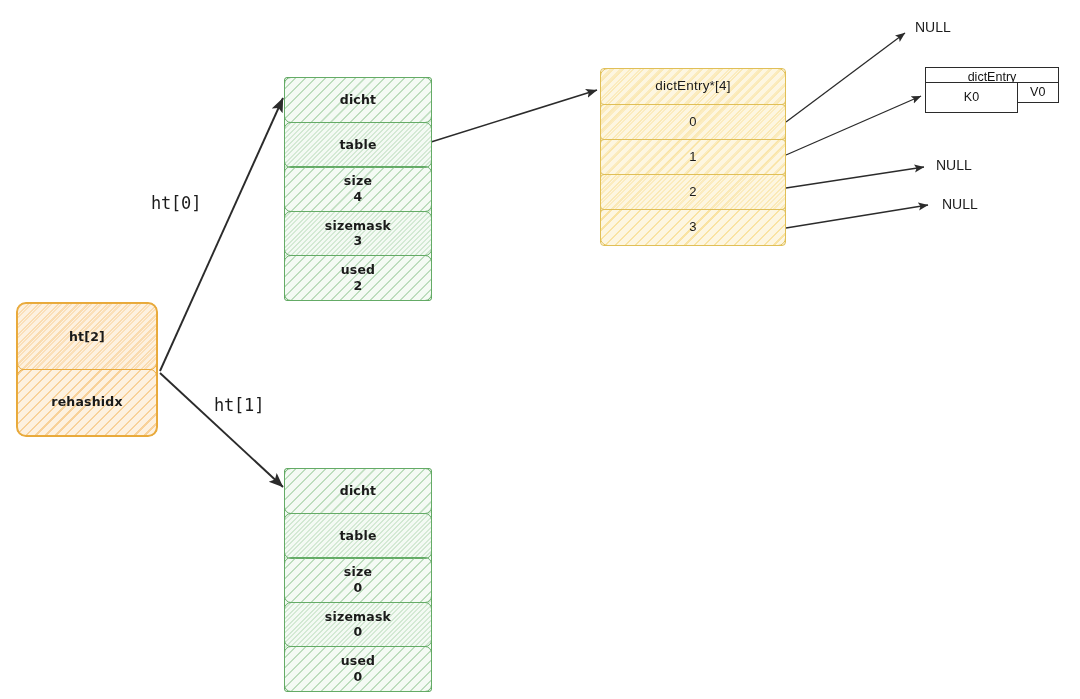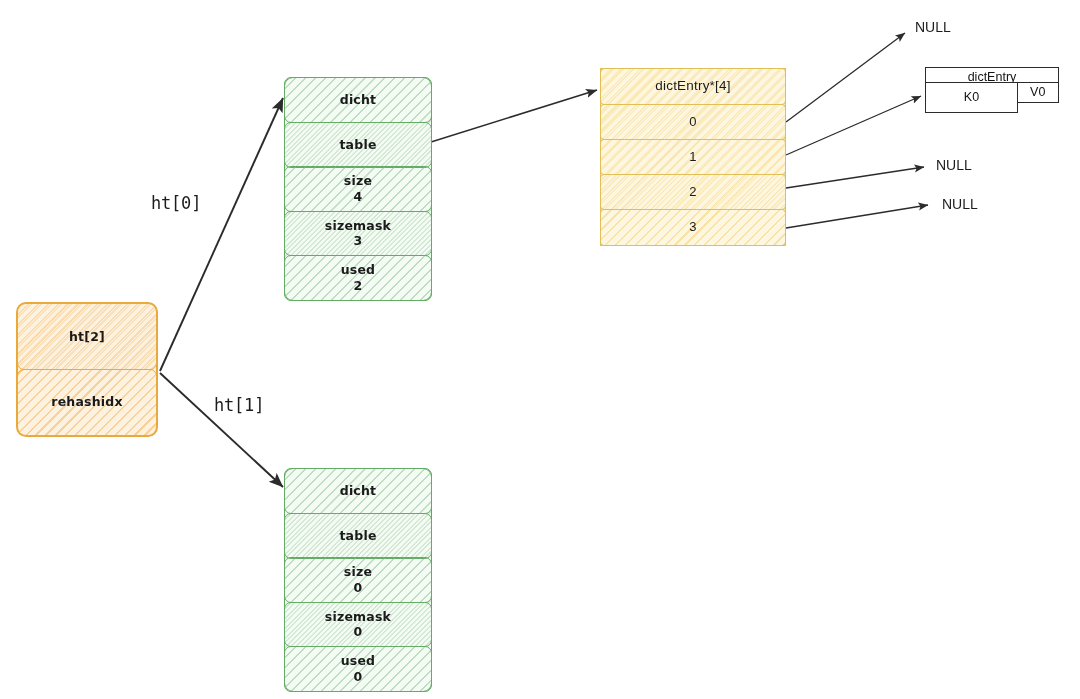--- a/index.html
+++ b/index.html
@@ -51,21 +51,21 @@
     letter-spacing: .2px;
   }
   .row .val {
     font-weight: bold;
     font-size: 12.5px;
   }
 
   
   .green-box {
     border: 1.6px solid #5fa860;
-    border-radius: 9px;
+    border-radius: 3px;
     background:
       repeating-linear-gradient(
         -45deg,
         rgba(142, 196, 143, 0.34) 0px,
         rgba(142, 196, 143, 0.34) 1.4px,
         rgba(255,255,255,0) 1.4px,
         rgba(255,255,255,0) 7px
       ),
       #f4faf4;
     padding: 0;
@@ -106,21 +106,21 @@
         rgba(245, 190, 110, 0.34) 0px,
         rgba(245, 190, 110, 0.34) 1.6px,
         rgba(255,255,255,0) 1.6px,
         rgba(255,255,255,0) 7px
       );
   }
 
   
   .yellow-box {
     border: 1.6px solid #e3c158;
-    border-radius: 0;
+    border-radius: 8px;
     background:
       repeating-linear-gradient(
         -45deg,
         rgba(247, 214, 120, 0.40) 0px,
         rgba(247, 214, 120, 0.40) 1.5px,
         rgba(255,255,255,0) 1.5px,
         rgba(255,255,255,0) 7px
       ),
       #fdf6e1;
   }

